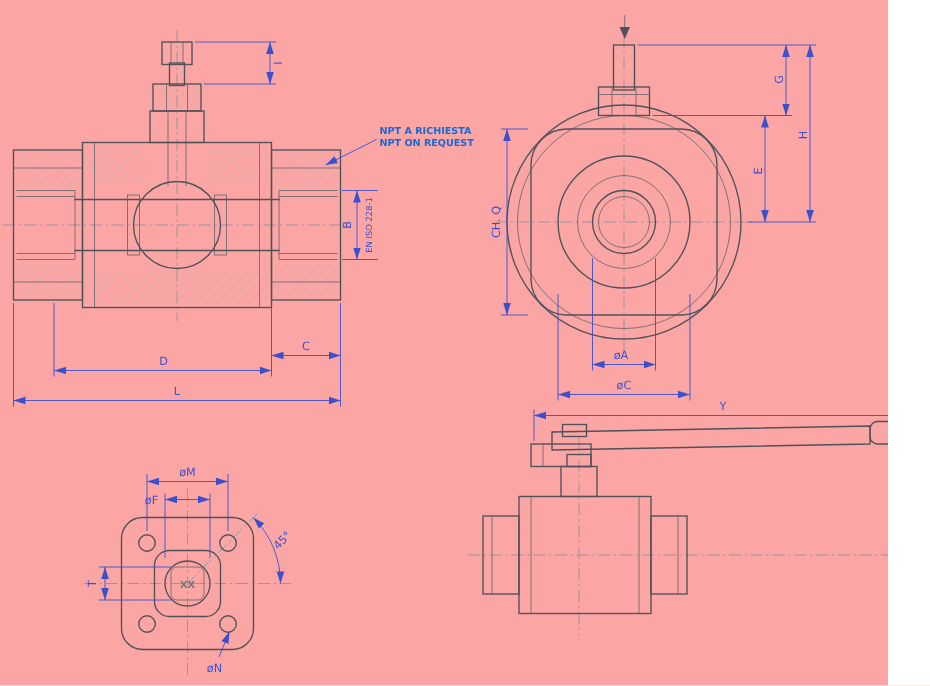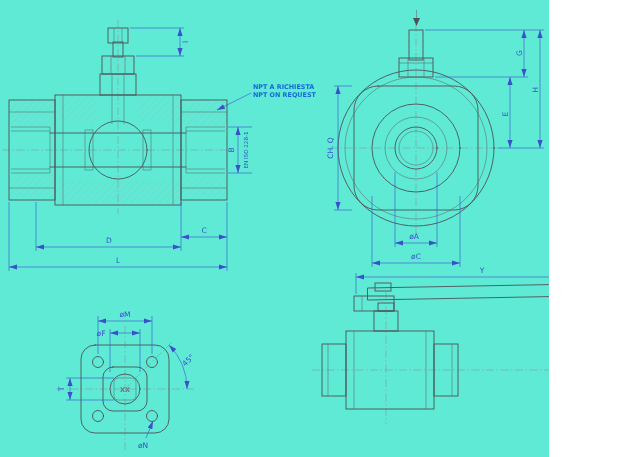--- a/index.html
+++ b/index.html
@@ -1,16 +1,16 @@
 <!DOCTYPE html>
 <html><head>
 <meta charset="utf-8">
 <style>
   html,body{margin:0;padding:0;background:#ffffff;}
-  .canvas{position:relative;width:549px;height:457px;background:#5eead4;overflow:hidden;}
+  .canvas{position:relative;width:592px;height:457px;background:#fca5a5;overflow:hidden;}
   svg{display:block;}
   text{font-family:"DejaVu Sans",sans-serif;}
   .ln{stroke:#4f5258;stroke-width:0.9;fill:none;stroke-linecap:square;}
   .lt{stroke:#5a5d63;stroke-width:0.5;fill:none;}
   .cl{stroke:#8b919c;stroke-width:0.55;fill:none;stroke-dasharray:8 2.5 1.5 2.5;}
   .dm{stroke:#3c50cc;stroke-width:0.6;fill:none;}
   .dmt{fill:#3c50cc;font-size:7.5px;}
   .dmts{fill:#3c50cc;font-size:5.6px;}
   .note{fill:#1769d6;font-size:6.4px;font-weight:bold;}
   .mark{fill:#71757c;font-size:6.5px;font-weight:bold;}

